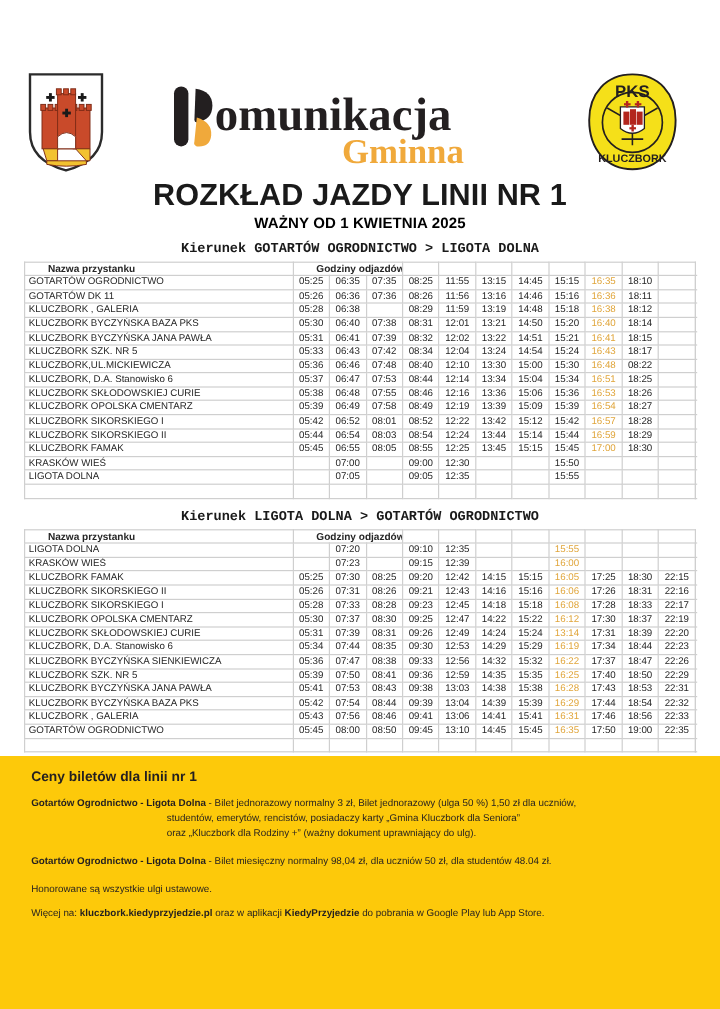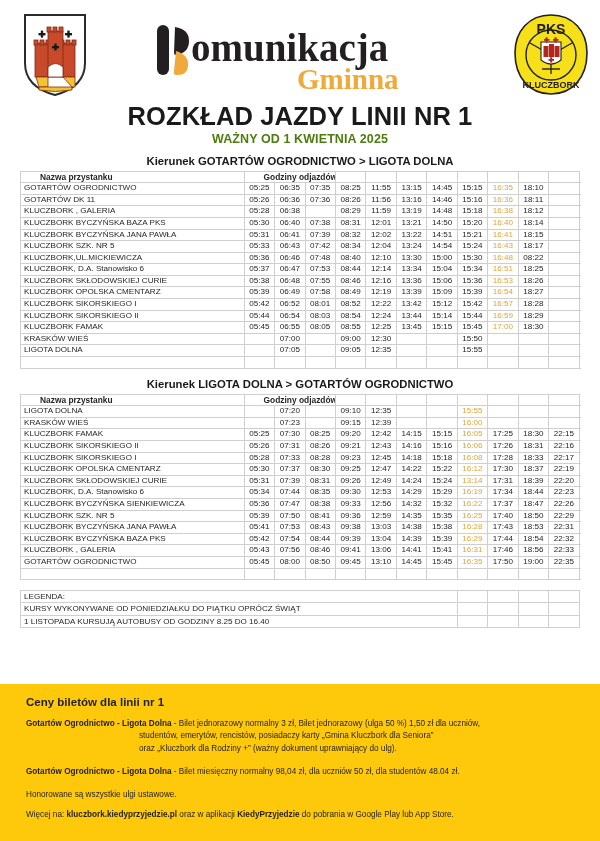--- a/index.html
+++ b/index.html
@@ -15,55 +15,57 @@
     overflow: hidden;
     position: relative;
   }
 
   
   .header {
     height: 100px;
     display: flex;
     align-items: center;
     justify-content: space-between;
-    padding: 10px 8px 0 22px;
+    padding: 10px 32px 0 22px;
     box-sizing: border-box;
+    margin-top: 47px;
   }
   .crest { width: 66px; height: 84px; flex: 0 0 auto; }
   .brand-logo { flex: 1 1 auto; display: flex; justify-content: center; align-items: center; }
   .brand-logo svg { width: 300px; height: 80px; }
   .pks { width: 82px; height: 86px; flex: 0 0 auto; }
 
   .title-block {
     text-align: center;
     margin-top: 2px;
   }
   .main-title {
     font-size: 25.5px;
     font-weight: bold;
     letter-spacing: 0.1px;
     color: #1a1a1a;
     line-height: 1.12;
   }
   .sub-title {
     font-size: 12.5px;
     font-weight: bold;
-    color: #4d7c0f;
+    color: #000000;
     margin-top: 1px;
     letter-spacing: 0.1px;
   }
 
   
   .section { margin: 0 20px; }
   .dir-title {
     text-align: center;
     font-size: 11.3px;
     font-weight: bold;
     color: #1a1a1a;
     padding: 9px 0 4px 0;
+    font-family: Liberation Mono, monospace;
   }
   table.sched {
     border-collapse: collapse;
     width: 100%;
     table-layout: fixed;
     font-size: 8.1px;
     color: #262626;
   }
   table.sched td, table.sched th {
     border: 1px solid #cfcfcf;
@@ -108,21 +110,21 @@
     overflow: hidden;
   }
   table.legend td.wide { text-align: left; }
 
   
   .fares {
     position: absolute;
     left: 0;
     right: 0;
     bottom: 0;
-    height: 157px;
+    height: 211px;
     background: #fdc90a;
     padding: 12px 26px 0 26px;
     box-sizing: border-box;
     color: #231f20;
   }
   .fares h2 {
     margin: 0 0 10px 0;
     font-size: 11.5px;
     font-weight: bold;
   }

